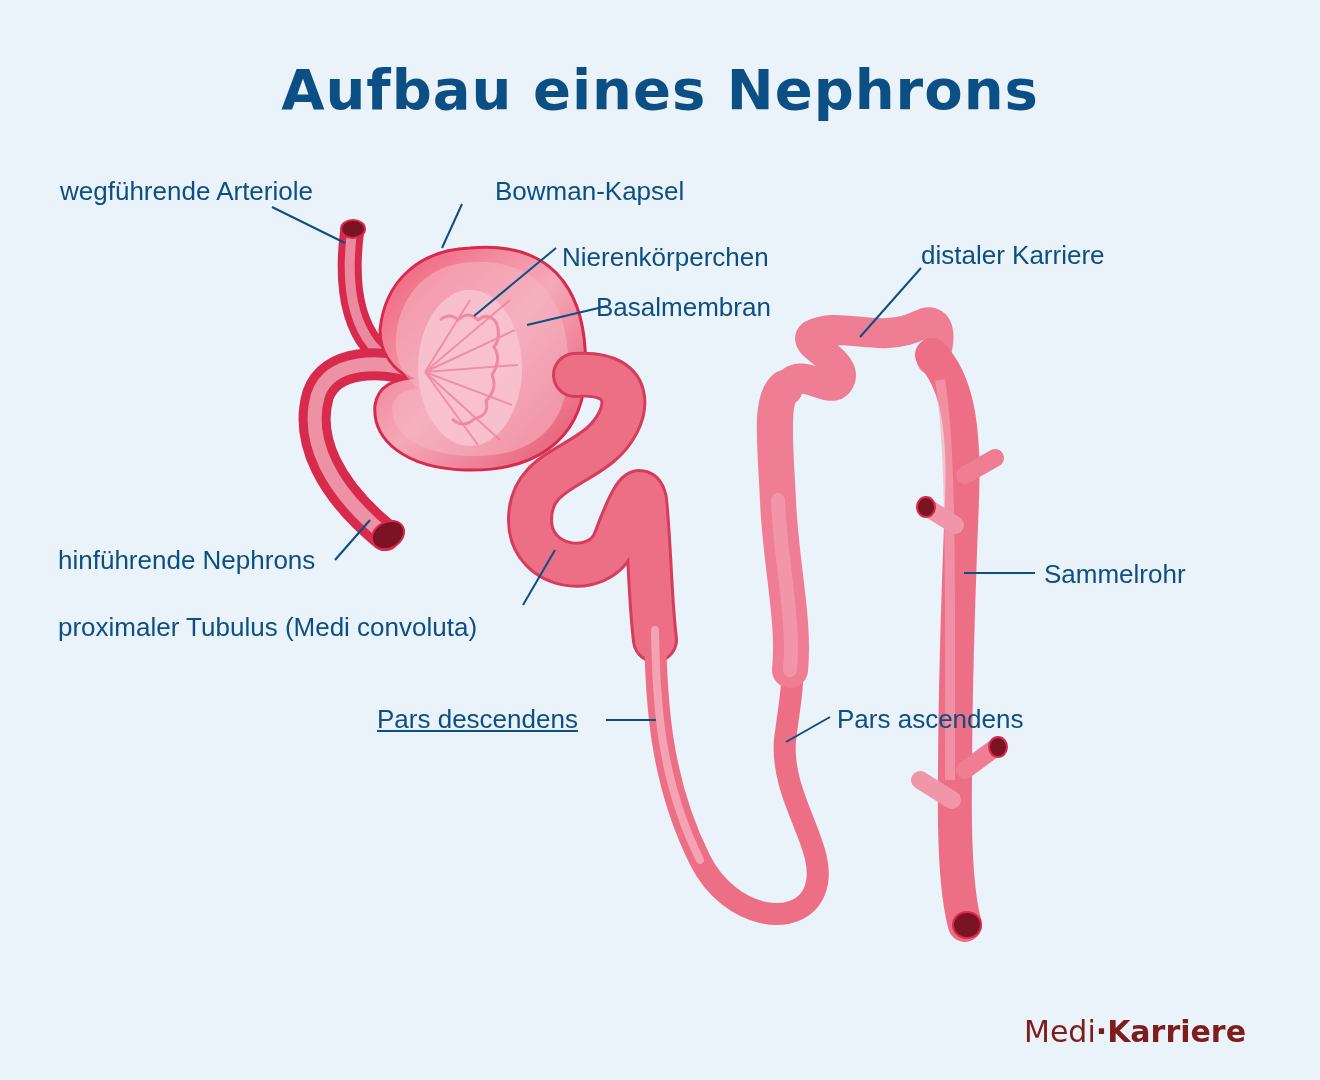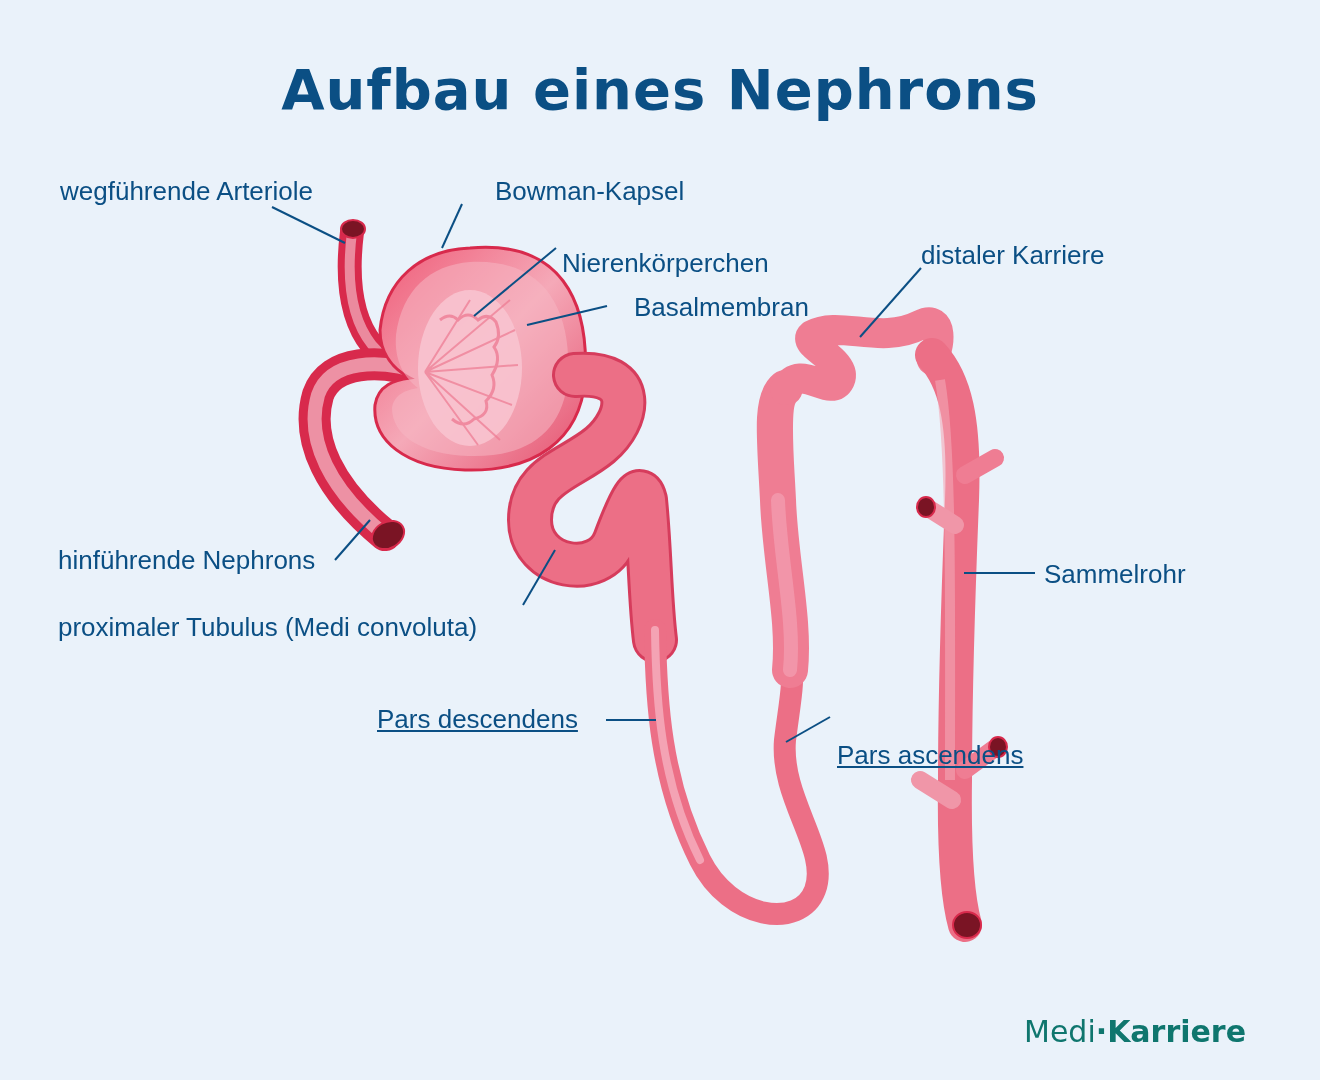--- a/index.html
+++ b/index.html
@@ -22,21 +22,21 @@
     position: absolute;
     font-family: "Liberation Sans", sans-serif;
     font-size: 26px;
     color: #0b4f84;
     white-space: nowrap;
     line-height: 30px;
   }
   .brand {
     position: absolute; left: 1024px; top: 1014px;
     font-family: "DejaVu Sans", sans-serif;
-    font-size: 30px; color: #0f766e; white-space: nowrap;
+    font-size: 30px; color: #7f1d1d; white-space: nowrap;
   }
   .brand .light { font-weight: normal; }
   .brand .bold { font-weight: bold; }
 </style>
 </head>
 <body>
 
 <div class="title">Aufbau eines Nephrons</div>
 
 <svg class="art" width="1320" height="1080" viewBox="0 0 1320 1080" xmlns="http://www.w3.org/2000/svg">
@@ -122,24 +122,24 @@
     <line x1="335" y1="560" x2="370" y2="520"></line>
     <line x1="523" y1="605" x2="555" y2="550"></line>
     <line x1="1035" y1="573" x2="964" y2="573"></line>
     <line x1="606" y1="720" x2="656" y2="720"></line>
     <line x1="830" y1="717" x2="786" y2="742"></line>
   </g>
 </svg>
 
 <div class="label" style="left:60px; top:176px;">wegführende Arteriole</div>
 <div class="label" style="left:463px; top:176px;margin-left:32px;">Bowman-Kapsel</div>
-<div class="label" style="left:562px; top:248px;">Nierenkörperchen</div>
-<div class="label" style="left:634px; top:292px;">Basalmembran</div>
+<div class="label" style="left:562px; top:242px;">Nierenkörperchen</div>
+<div class="label" style="left:596px; top:292px;">Basalmembran</div>
 <div class="label" style="left:921px; top:240px;">distaler Karriere</div>
 <div class="label" style="left:58px; top:545px;">hinführende Nephrons</div>
 <div class="label" style="left:58px; top:612px;">proximaler Tubulus (Medi convoluta)</div>
 <div class="label" style="left:1044px; top:559px;text-align:right;">Sammelrohr</div>
 <div class="label" style="left:377px; top:704px;text-decoration:underline;">Pars descendens</div>
-<div class="label" style="left:837px; top:740px;text-decoration:underline;">Pars ascendens</div>
+<div class="label" style="left:837px; top:704px;">Pars ascendens</div>
 
 <div class="brand">
   <span class="light">Medi</span><span class="bold">·</span><span class="bold">Karriere</span>
 </div>
 
 </body></html>

